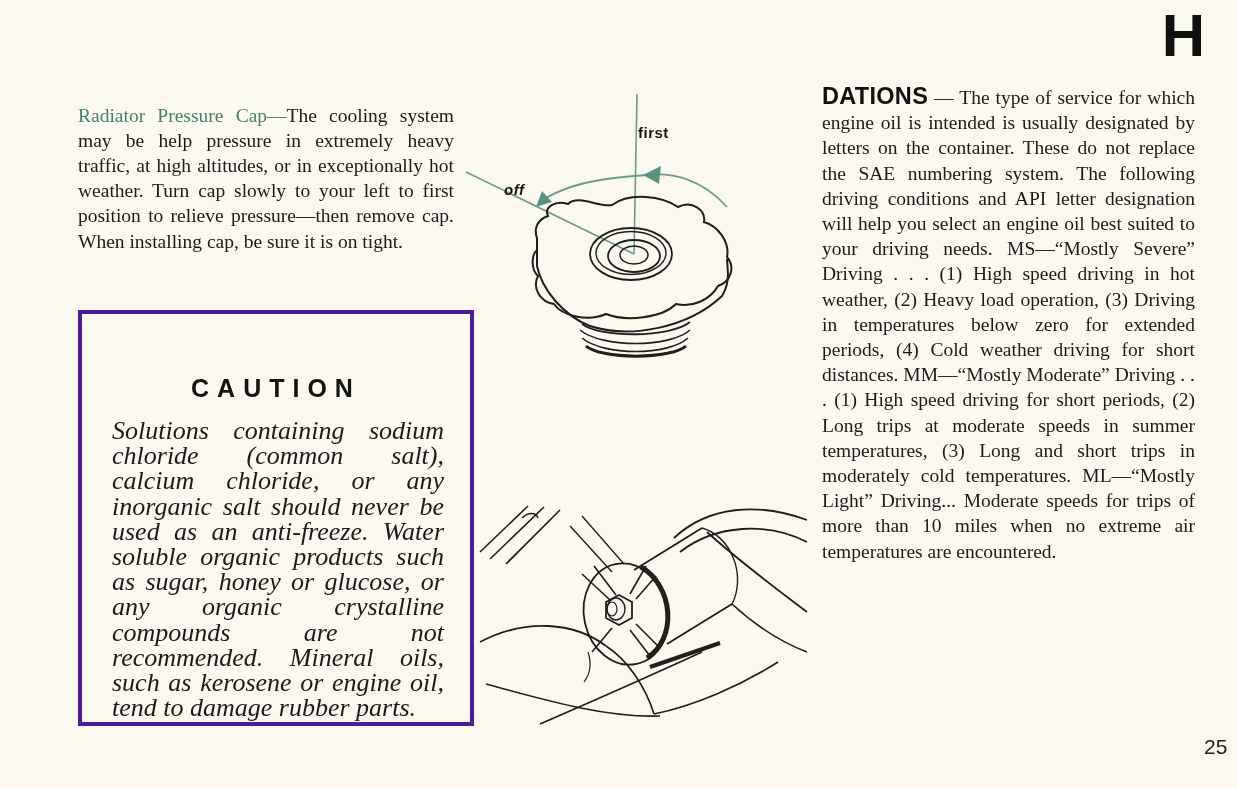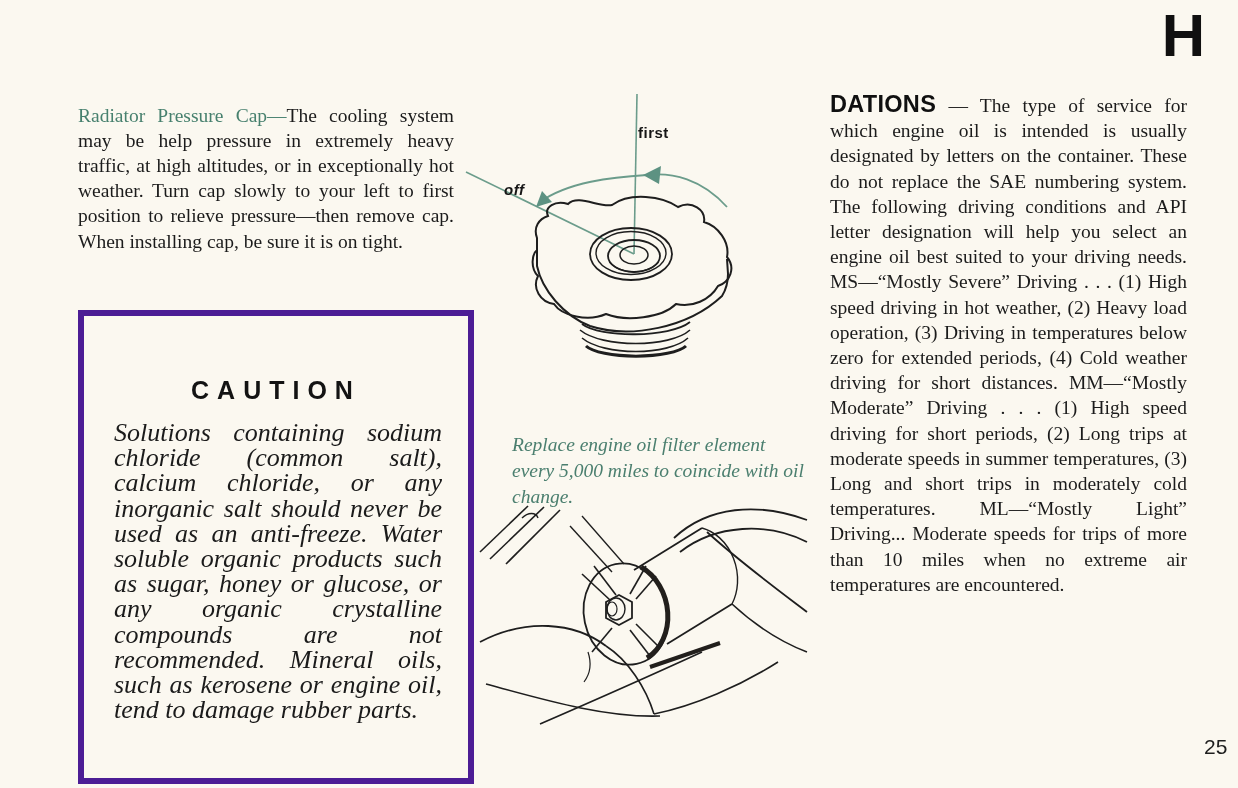--- a/index.html
+++ b/index.html
@@ -19,22 +19,22 @@
     color:#101010;
   }
   
   .left-para{
     position:absolute; left:78px; top:83px; width:376px;
     font-size:19.5px; line-height:25.2px; text-align:justify;
   }
   .lead-green{ color:#47806e; }
   
   .caution{
-    position:absolute; left:78px; top:310px; width:396px; height:474px;
-    border:6px solid #4c1d95; box-sizing:border-box;
+    position:absolute; left:78px; top:310px; width:396px; height:416px;
+    border:4px solid #4c1d95; box-sizing:border-box;
     background:transparent;
   }
   .caution-title{
     margin-top:60px; text-align:center;
     font-family:"Liberation Sans", sans-serif; font-weight:bold;
     font-size:25px; letter-spacing:8px; color:#131313;
   }
   .caution-body{
     margin:15px 26px 0 30px;
     font-style:italic; font-size:26px; line-height:25.2px;
@@ -64,21 +64,21 @@
   .rc-h1{
     font-family:"Liberation Sans", sans-serif; font-weight:bold;
     font-size:23.5px; line-height:27px; letter-spacing:0.3px; color:#101010;
     white-space:nowrap;
   }
   .rc-h2{
     font-family:"Liberation Sans", sans-serif; font-weight:bold;
     font-size:23.5px; letter-spacing:0.3px; color:#101010;
   }
   .rc-p1{
-    margin:12px; font-size:19.5px; line-height:25.2px; text-align:justify;
+    margin:4px; font-size:19.5px; line-height:25.2px; text-align:justify;
   }
   .rc-p2{
     margin:5px 0 0 0; font-size:19.5px; line-height:25.2px; text-align:justify;
   }
   .page-number{
     position:absolute; left:1204px; top:735px;
     font-family:"Liberation Sans", sans-serif; font-size:21px; color:#1e1e1e;
   }
 </style>
 </head>
@@ -130,21 +130,20 @@
 
       <path d="M 142,248 C 160,262 230,262 250,246" fill="none" stroke="#1e1e1e" stroke-width="1.8"></path>
       <path d="M 140,254 C 162,272 230,272 250,254" fill="none" stroke="#1e1e1e" stroke-width="1.6"></path>
       <path d="M 142,262 C 164,280 228,280 248,262" fill="none" stroke="#1e1e1e" stroke-width="1.6"></path>
       <path d="M 146,270 A 52 14 0 0 0 246,270" fill="none" stroke="#1e1e1e" stroke-width="3"></path>
     </svg>
     <span class="diagram-label lbl-relief">first</span>
     <span class="diagram-label lbl-off">off</span>
   </div>
 
-  <p class="filter-caption">Replace engine oil filter element every 5,000 miles to coincide with oil change.</p>
 
   <div class="filter-illustration">
     <svg viewBox="0 0 330 248">
 
       <line x1="50" y1="14" x2="2" y2="60" stroke="#1e1e1e" stroke-width="1.6"></line>
       <line x1="66" y1="15" x2="12" y2="67" stroke="#1e1e1e" stroke-width="1.6"></line>
       <line x1="82" y1="18" x2="28" y2="72" stroke="#1e1e1e" stroke-width="1.6"></line>
       <path d="M 44,26 C 50,20 58,20 60,26" fill="none" stroke="#1e1e1e" stroke-width="1.4"></path>
       <line x1="92" y1="34" x2="134" y2="80" stroke="#1e1e1e" stroke-width="1.4"></line>
       <line x1="104" y1="24" x2="146" y2="72" stroke="#1e1e1e" stroke-width="1.4"></line>

